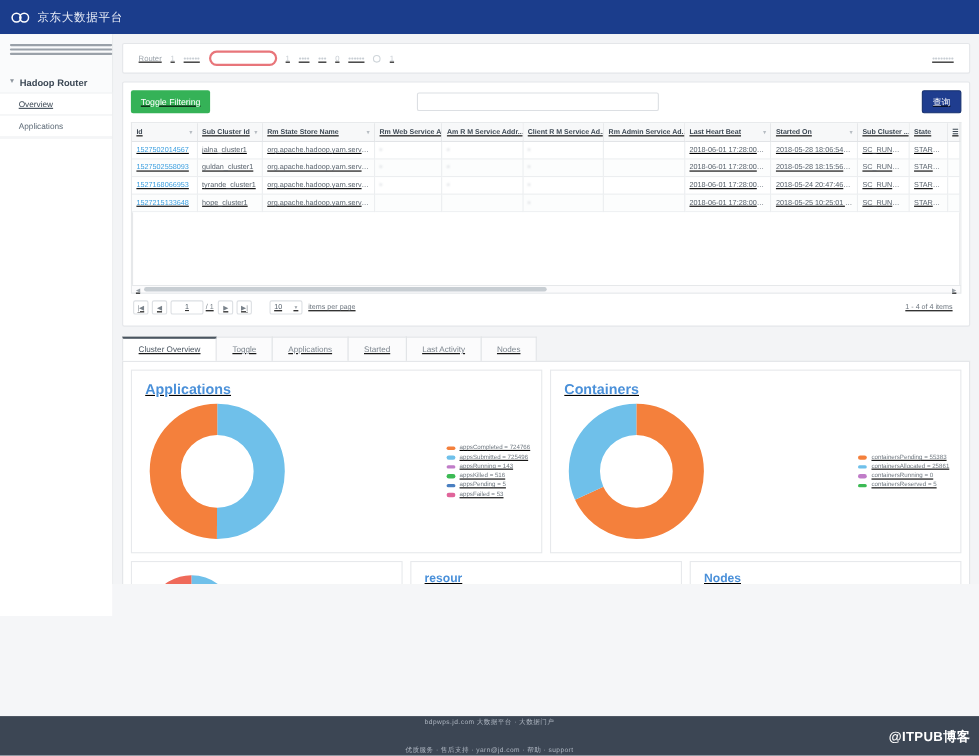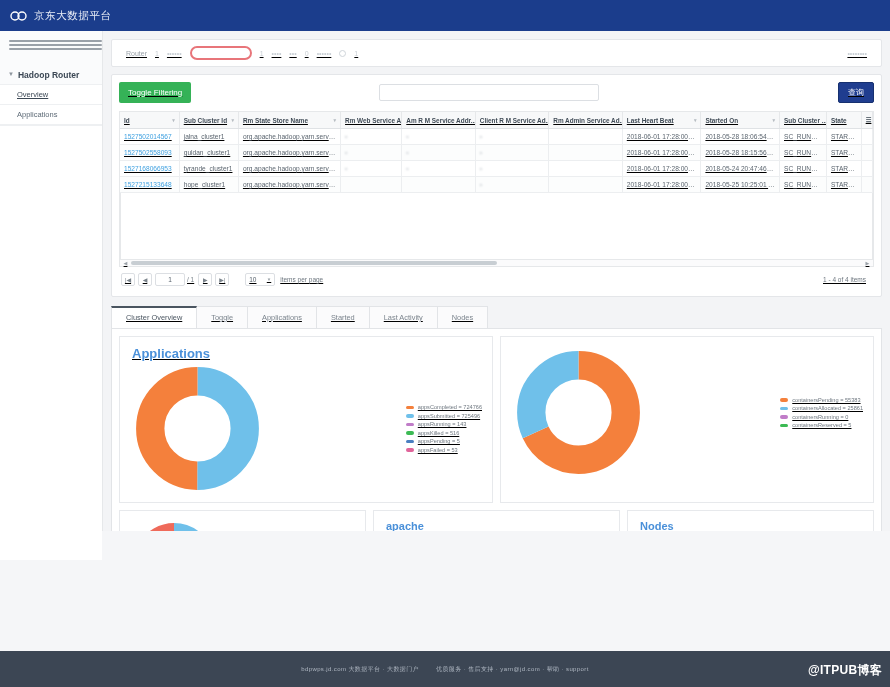--- a/index.html
+++ b/index.html
@@ -353,21 +353,21 @@
   }
 
   
   .footer {
     position: absolute;
     left: 0; right: 0; bottom: 0;
     height: 36px;
     background: #3c4654;
     color: #aeb6c1;
     display: flex;
-    flex-direction: row;
+    flex-direction: column;
     align-items: center;
     justify-content: center;
     font-size: 6px;
     gap: 17px;
   }
   .footer .fline {
     filter: blur(.55px);
     -webkit-filter: blur(.55px);
     letter-spacing: .4px;
   }
@@ -607,20 +607,21 @@
                 </div>
               <div class="legend-item">
                   <span class="legend-dot" style="background:#e0649a"></span>
                   <span>appsFailed = 53</span>
                 </div>
             </div>
           </div>
         </div>
 
         <div class="chart-card">
+          <div class="chart-title">Containers</div>
           <div class="chart-body">
             <div class="donut-holder">
               <svg width="135" height="135" viewBox="0 0 100 100">
                 <circle cx="50" cy="50" r="35" fill="none" stroke="#f4803c" stroke-width="21" stroke-dasharray="149.5 219.91" transform="rotate(-90 50 50)"></circle>
                 <circle cx="50" cy="50" r="35" fill="none" stroke="#6fc0ea" stroke-width="21" stroke-dasharray="70.4 219.91" stroke-dashoffset="-149.5" transform="rotate(-90 50 50)"></circle>
               </svg>
             </div>
             <div class="legend">
               <div class="legend-item">
                   <span class="legend-dot" style="background:#f4803c"></span>
@@ -669,21 +670,21 @@
                 </div>
               <div class="legend-item">
                   <span class="legend-dot" style="background:#3cba54"></span>
                   <span>reservedMB = 15360</span>
                 </div>
             </div>
           </div>
         </div>
 
         <div class="chart-card">
-          <div class="chart-title sm">apache</div>
+          <div class="chart-title sm">resour</div>
           <div class="chart-body">
             <div class="donut-holder">
               <svg width="88" height="88" viewBox="0 0 100 100">
                 <circle cx="50" cy="50" r="35" fill="none" stroke="#3cba54" stroke-width="21" stroke-dasharray="103.4 219.91" transform="rotate(-90 50 50)"></circle>
                 <circle cx="50" cy="50" r="35" fill="none" stroke="#a96fd0" stroke-width="21" stroke-dasharray="110 219.91" stroke-dashoffset="-103.4" transform="rotate(-90 50 50)"></circle>
                 <circle cx="50" cy="50" r="35" fill="none" stroke="#6fc0ea" stroke-width="21" stroke-dasharray="6.6 219.91" stroke-dashoffset="-213.4" transform="rotate(-90 50 50)"></circle>
               </svg>
             </div>
             <div class="legend">
               <div class="legend-item">

